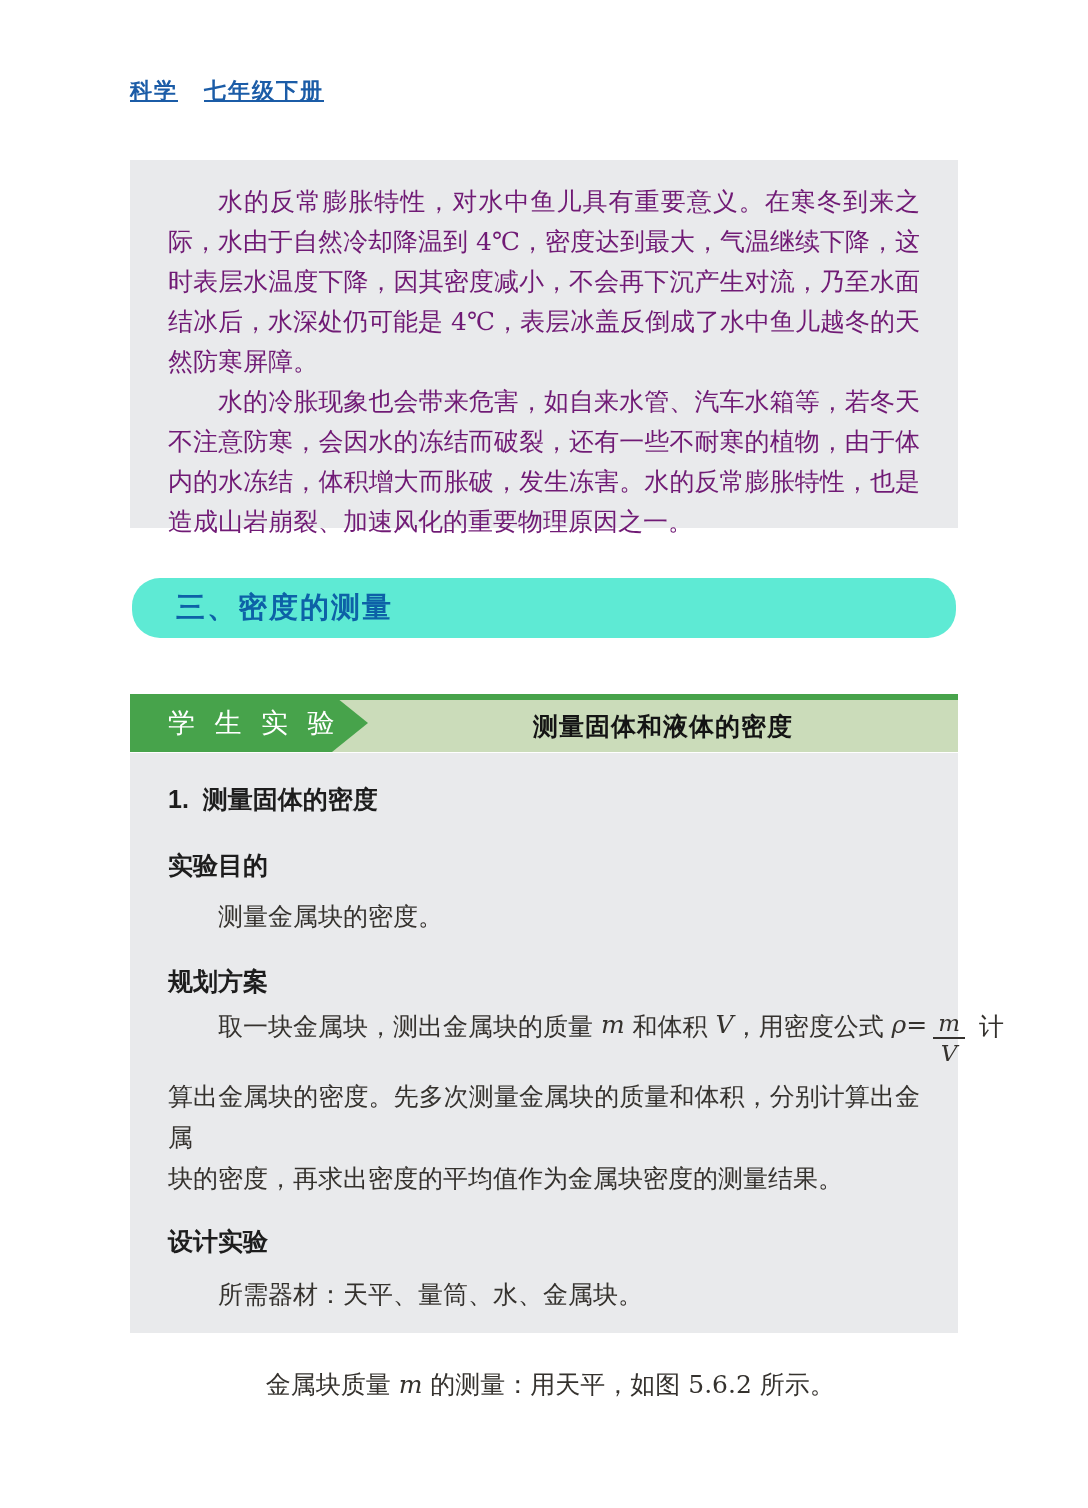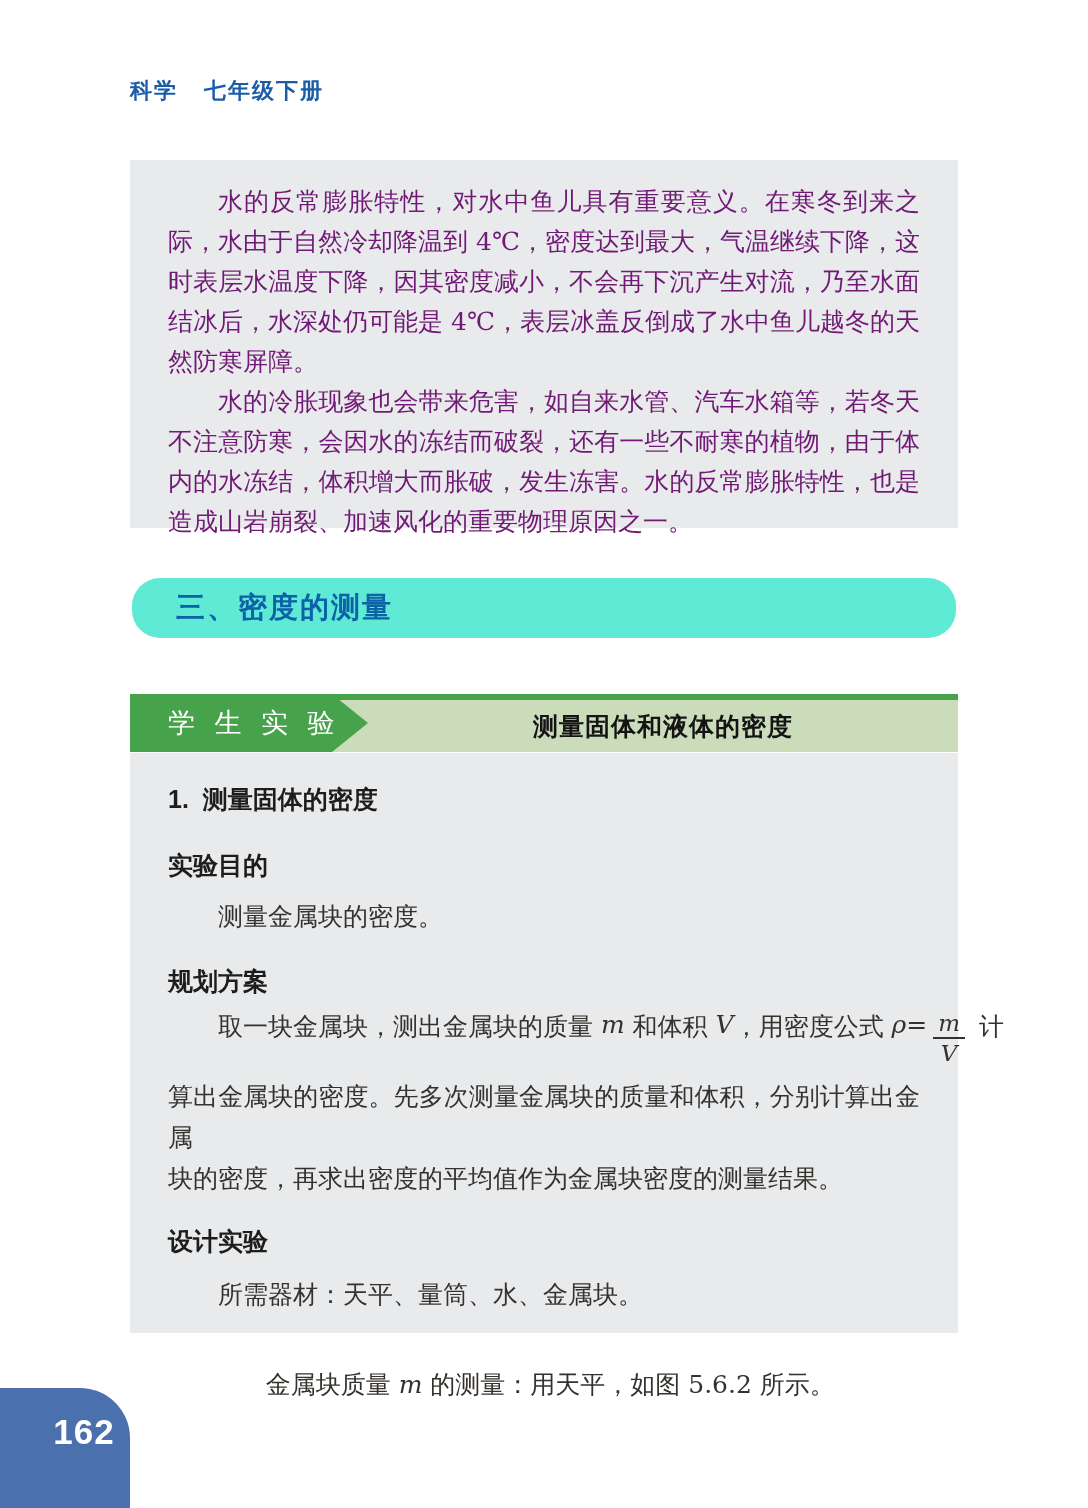--- a/index.html
+++ b/index.html
@@ -9,20 +9,21 @@
     width:1088px; height:1508px;
     background:#ffffff;
     font-family:"Liberation Sans", sans-serif;
     overflow:hidden;
   }
   
   .page-header {
     position:absolute; left:130px; top:76px;
     font-size:22px; font-weight:bold; color:#1b5ca7;
     letter-spacing:2px;
+    text-decoration:underline;
   }
   .page-header .vol { margin-left:26px; }
 
   
   .info-box {
     position:absolute; left:130px; top:160px;
     width:828px; height:368px;
     background:#e9eaec;
     padding:22px 38px 0 38px;
   }
@@ -175,17 +176,14 @@
     <div class="serif-line design-line design-first">所需器材：天平、量筒、水、金属块。</div>
     <div class="serif-line design-line">
       <span>金属块质量 </span><span class="vch">m</span><span> 的测量：用天平，如图 5.6.2 所示。</span>
     </div>
     <div class="serif-line design-line">
       
     </div>
 
   </div>
 
-  <div class="page-badge">
-    <div class="pn">162</div>
-  </div>
 
 </div>
 
 </body></html>

